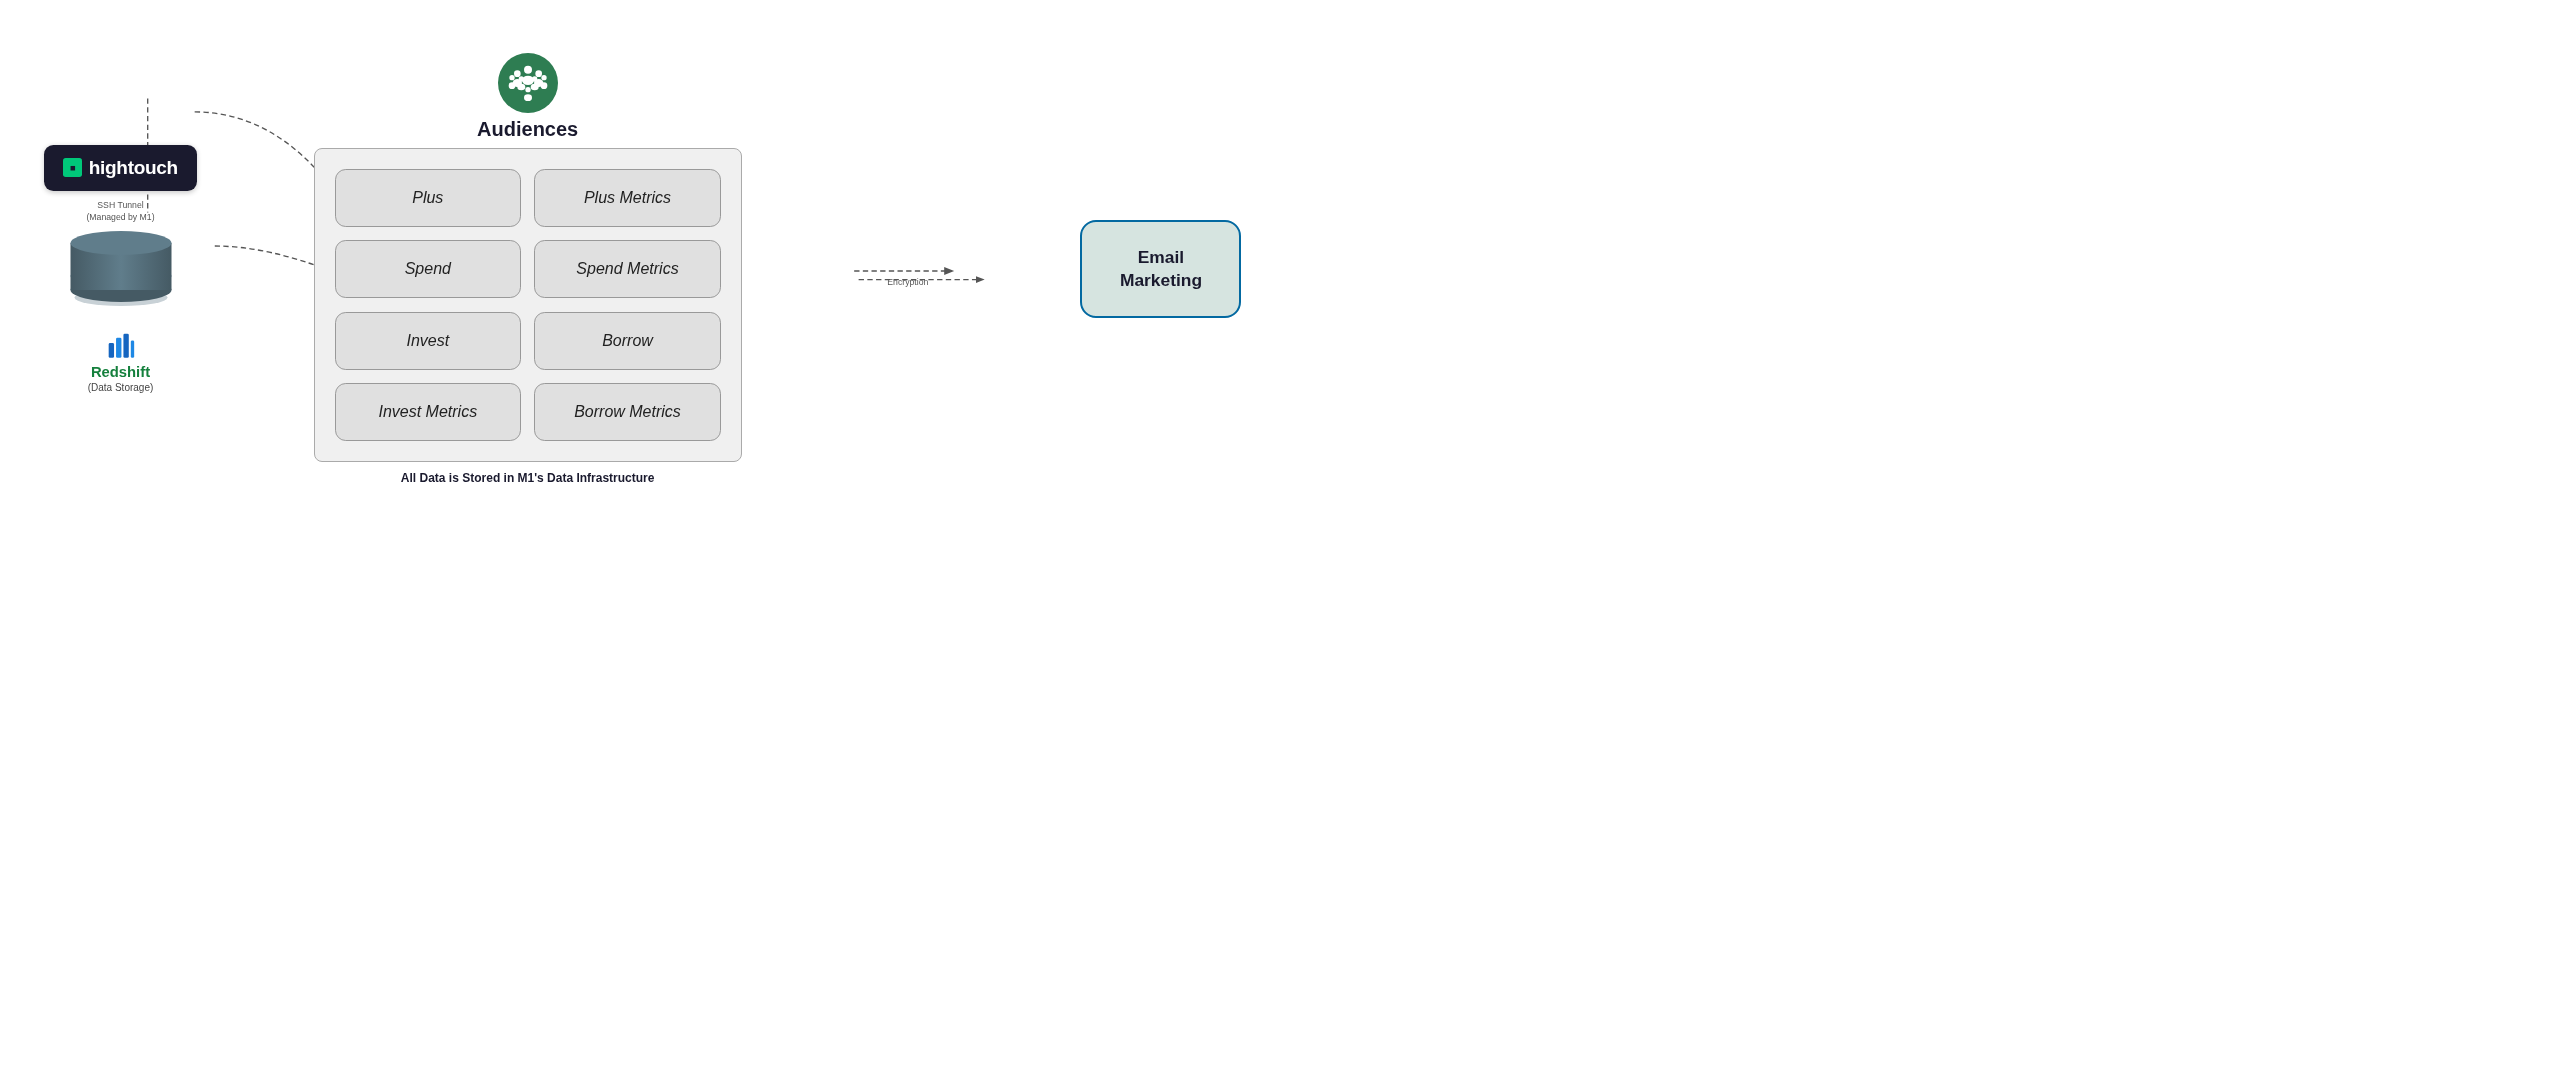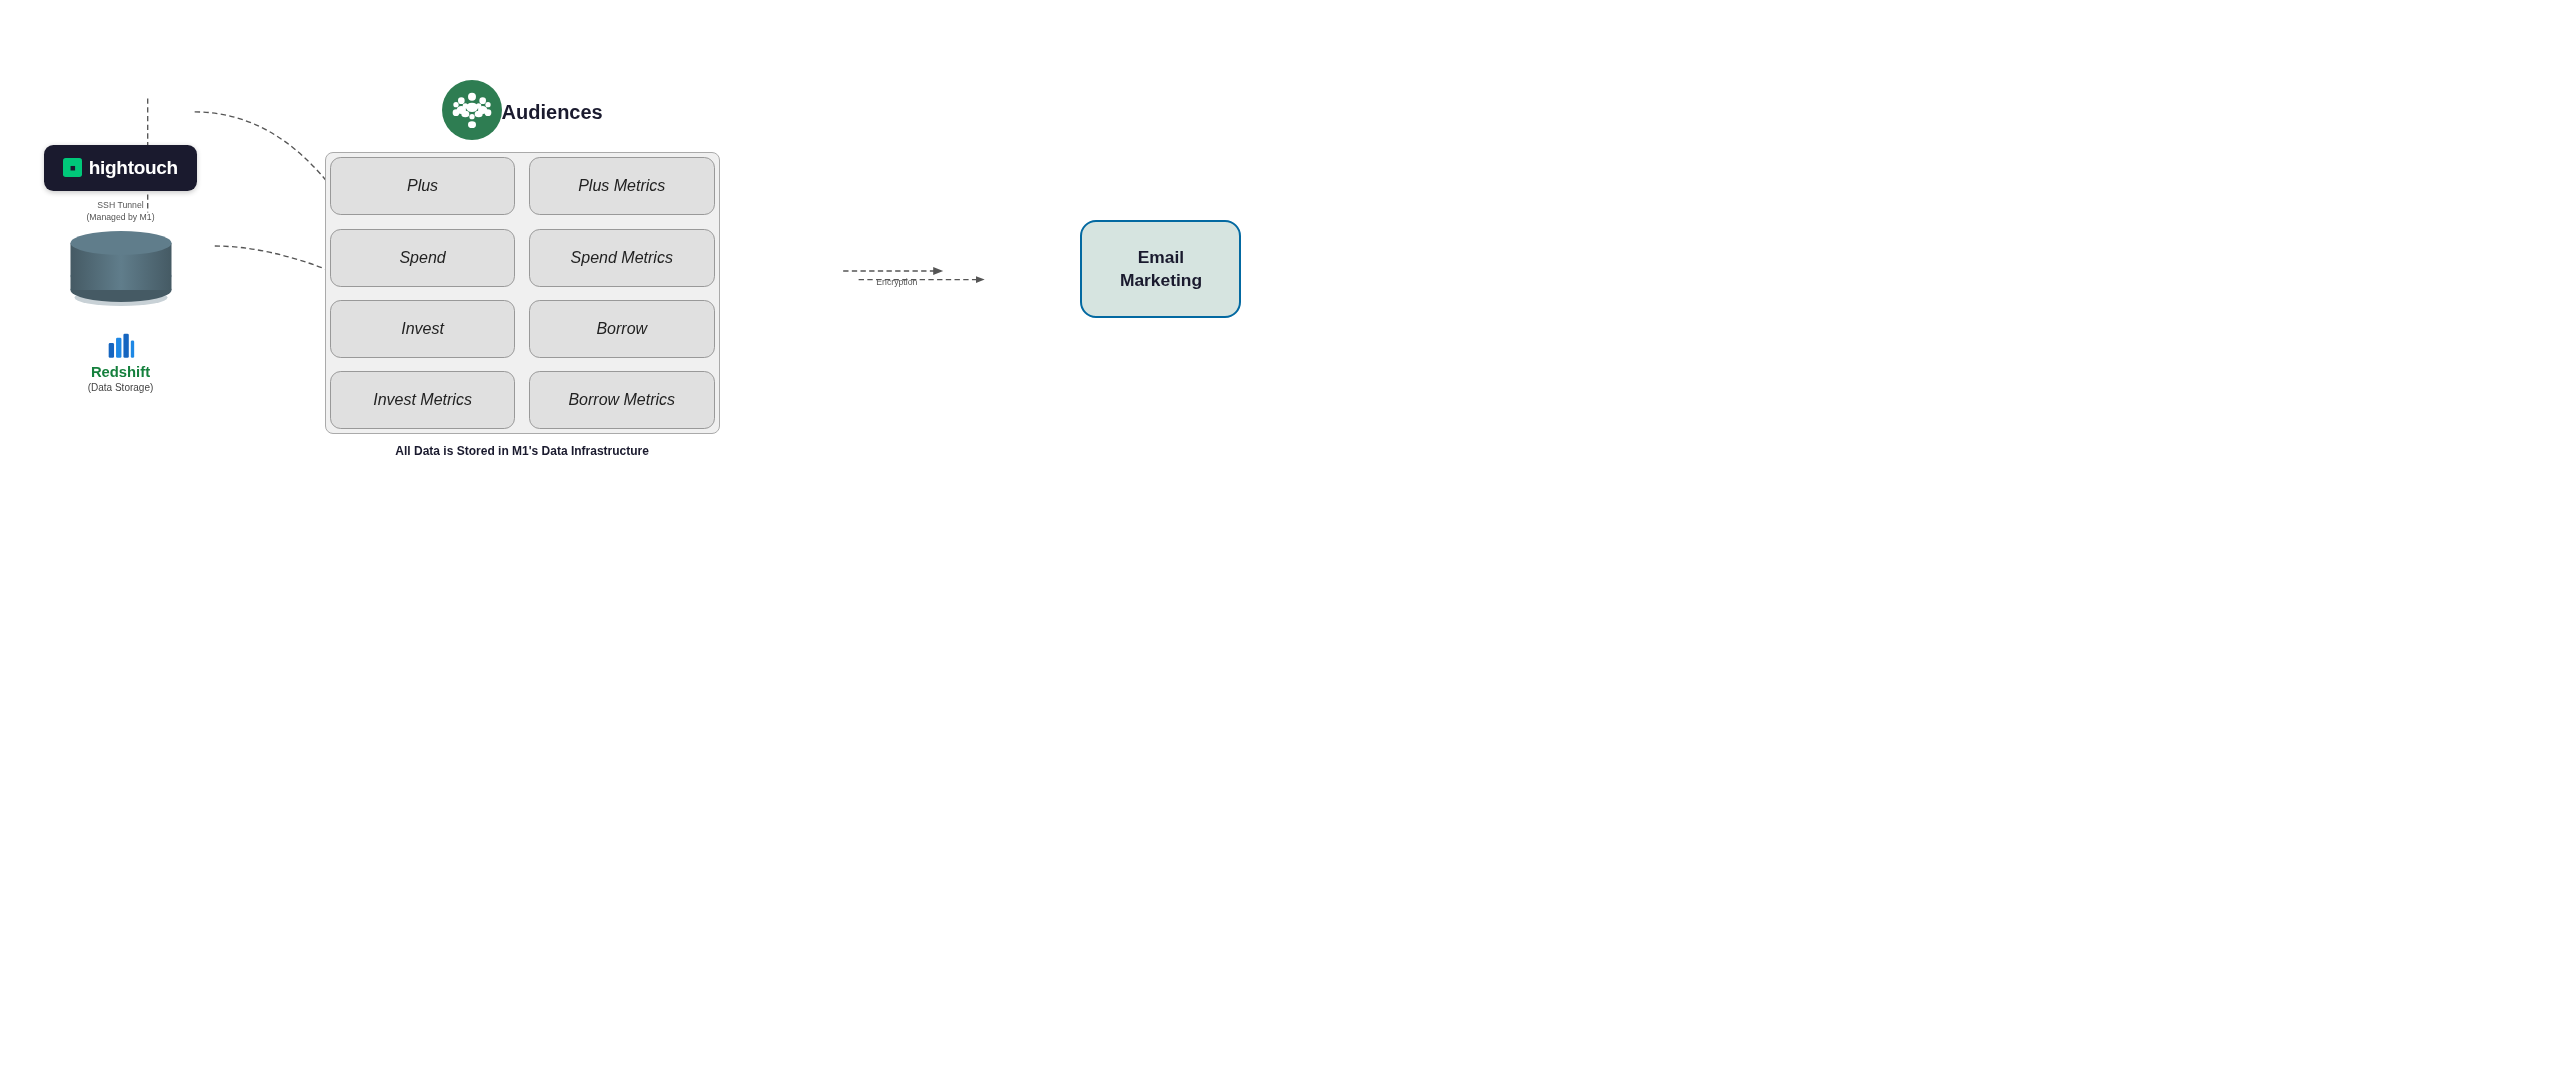--- a/index.html
+++ b/index.html
@@ -100,21 +100,21 @@
     .center-section {
       display: flex;
       flex-direction: column;
       align-items: center;
       gap: 0;
       position: relative;
     }
 
     .audiences-header {
       display: flex;
-      flex-direction: row;
+      flex-direction: column;
       align-items: center;
       margin-bottom: 6.7px;
     }
 
     .audiences-icon {
       width: 60px;
       height: 60px;
       background: #2e7d52;
       border-radius: 50%;
       display: flex;
@@ -132,25 +132,25 @@
     .audiences-title {
       font-size: 20px;
       font-weight: 700;
       color: #1a1a2e;
     }
 
     .grid-container {
       border: 1.3px solid #aaa;
       border-radius: 8px;
       background: #f0f0f0;
-      padding: 4px;
+      padding: 20px;
       display: grid;
       grid-template-columns: 1fr 1fr;
       gap: 13.4px;
-      width: 395px;
+      width: 428px;
     }
 
     .grid-cell {
       background: #e0e0e0;
       border: 1.3px solid #999;
       border-radius: 10.7px;
       padding: 19px 13.4px;
       text-align: center;
       font-size: 16px;
       font-style: italic;

